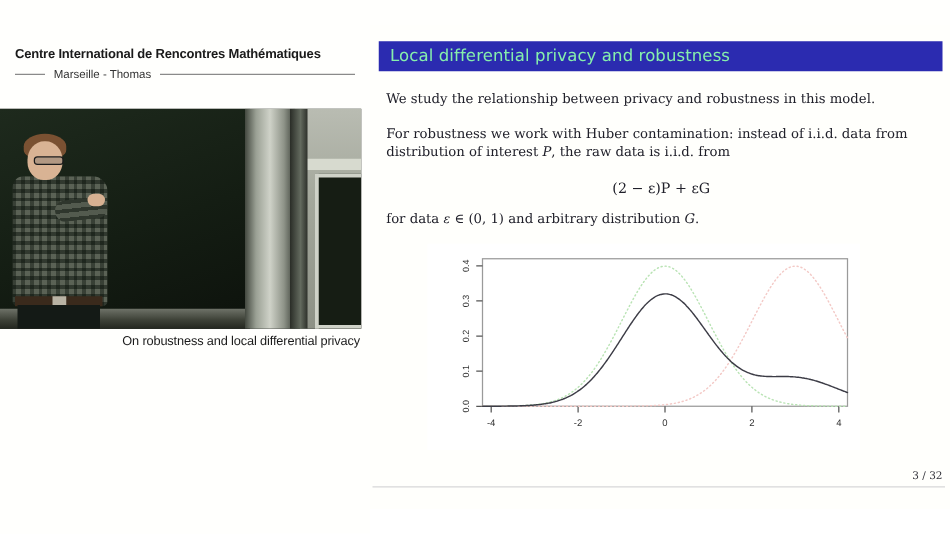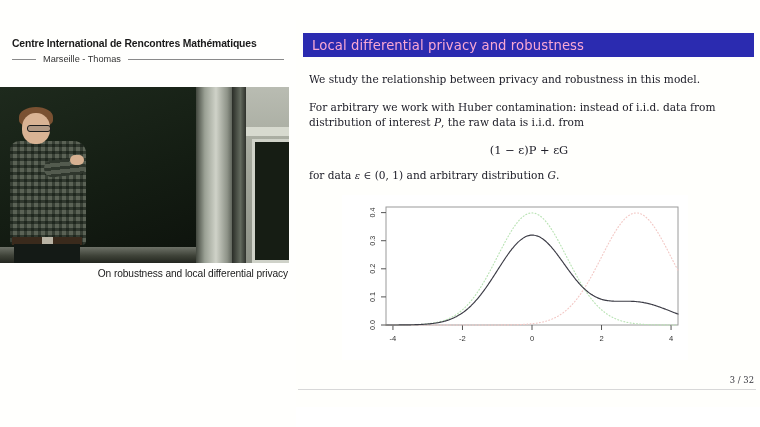--- a/index.html
+++ b/index.html
@@ -165,21 +165,21 @@
     width: 464px; height: 387px;
     background: #fffffc;
   }
   #title-bar {
     position: absolute; left: 7px; top: 13px;
     width: 451px; height: 24px;
     background: #2b2bb0;
     display: flex; align-items: center;
   }
   #slide-title {
-    color: #f9a8d4;
+    color: #86efac;
     font-family: "DejaVu Sans", sans-serif;
     font-size: 13.2px;
     font-weight: normal;
     letter-spacing: 0.1px;
     margin-left: 9px;
   }
   .body-text {
     position: absolute;
     font-family: "DejaVu Serif", serif;
     font-size: 10.6px;
@@ -261,25 +261,25 @@
 
   <div id="slide">
 
     <div id="title-bar">
       <div id="slide-title">Local differential privacy and robustness</div>
     </div>
 
     <div class="body-text" id="p1">We study the relationship between privacy and robustness in this model.</div>
 
     <div class="body-text" id="p2">
-      <span>For arbitrary we work with Huber contamination: instead of i.i.d. data</span>
+      <span>For robustness we work with Huber contamination: instead of i.i.d. data</span>
       <span>from distribution of interest </span><span class="mi">P</span><span>, the raw data is i.i.d. from</span>
     </div>
 
-    <div id="formula">(1 − ε)P + εG</div>
+    <div id="formula">(2 − ε)P + εG</div>
 
     <div class="body-text" id="p3">
       <span>for data </span><span class="eps mi">ε</span><span> ∈ (0, 1) and arbitrary distribution </span><span class="mi">G</span><span>.</span>
     </div>
 
     <div id="plot-wrap">
       <svg id="plot-svg" width="346" height="165" viewBox="0 0 346 165">
         <g id="plot-axes">
             <rect x="44" y="12" width="292" height="118" fill="none" stroke="#9a9a9a" stroke-width="1"></rect>
             <line x1="39" y1="130" x2="44" y2="130" stroke="#555" stroke-width="1"></line>

